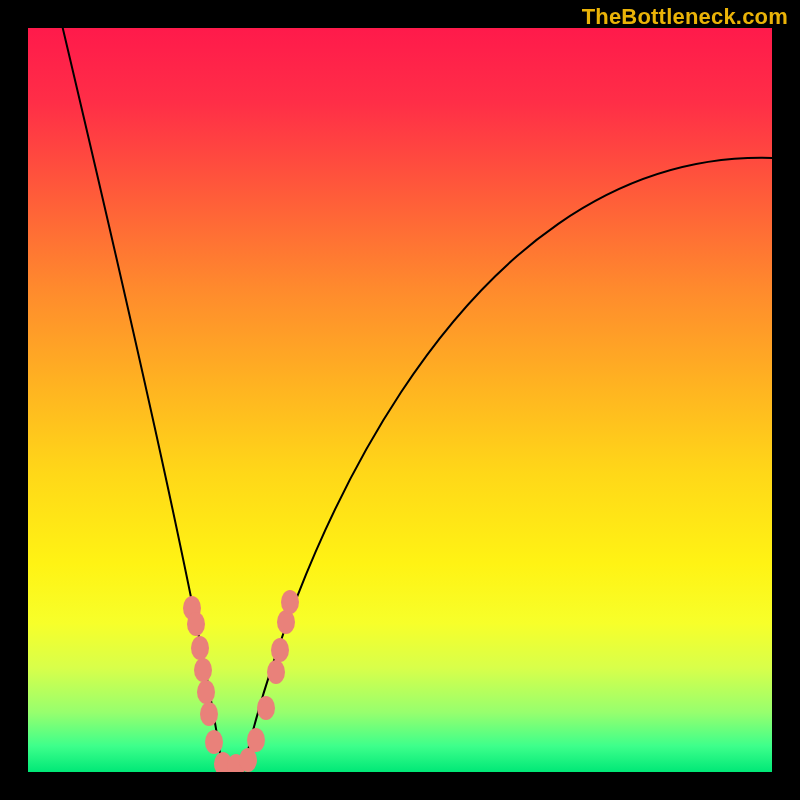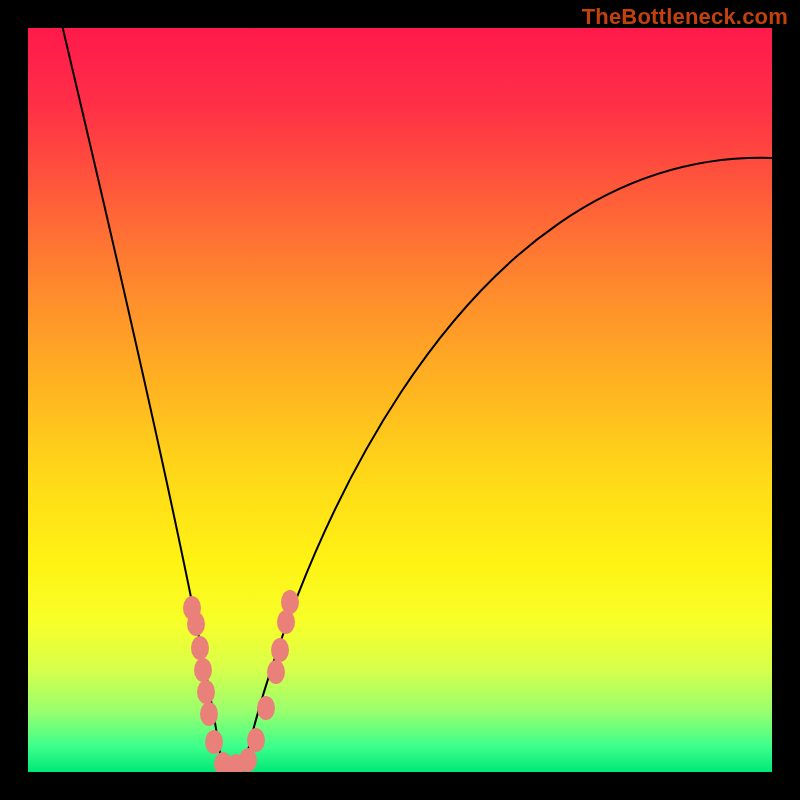--- a/index.html
+++ b/index.html
@@ -38,21 +38,21 @@
     position: absolute;
     left: 0;
     top: 0;
     width: 100%;
     height: 100%;
   }
   .watermark {
     position: absolute;
     top: 4px;
     right: 12px;
-    color: #c2410c;
+    color: #eab308;
     font-size: 22px;
     font-weight: 600;
     letter-spacing: 0.2px;
     user-select: none;
   }
 </style>
 </head>
 <body>
 
 <div class="frame">

